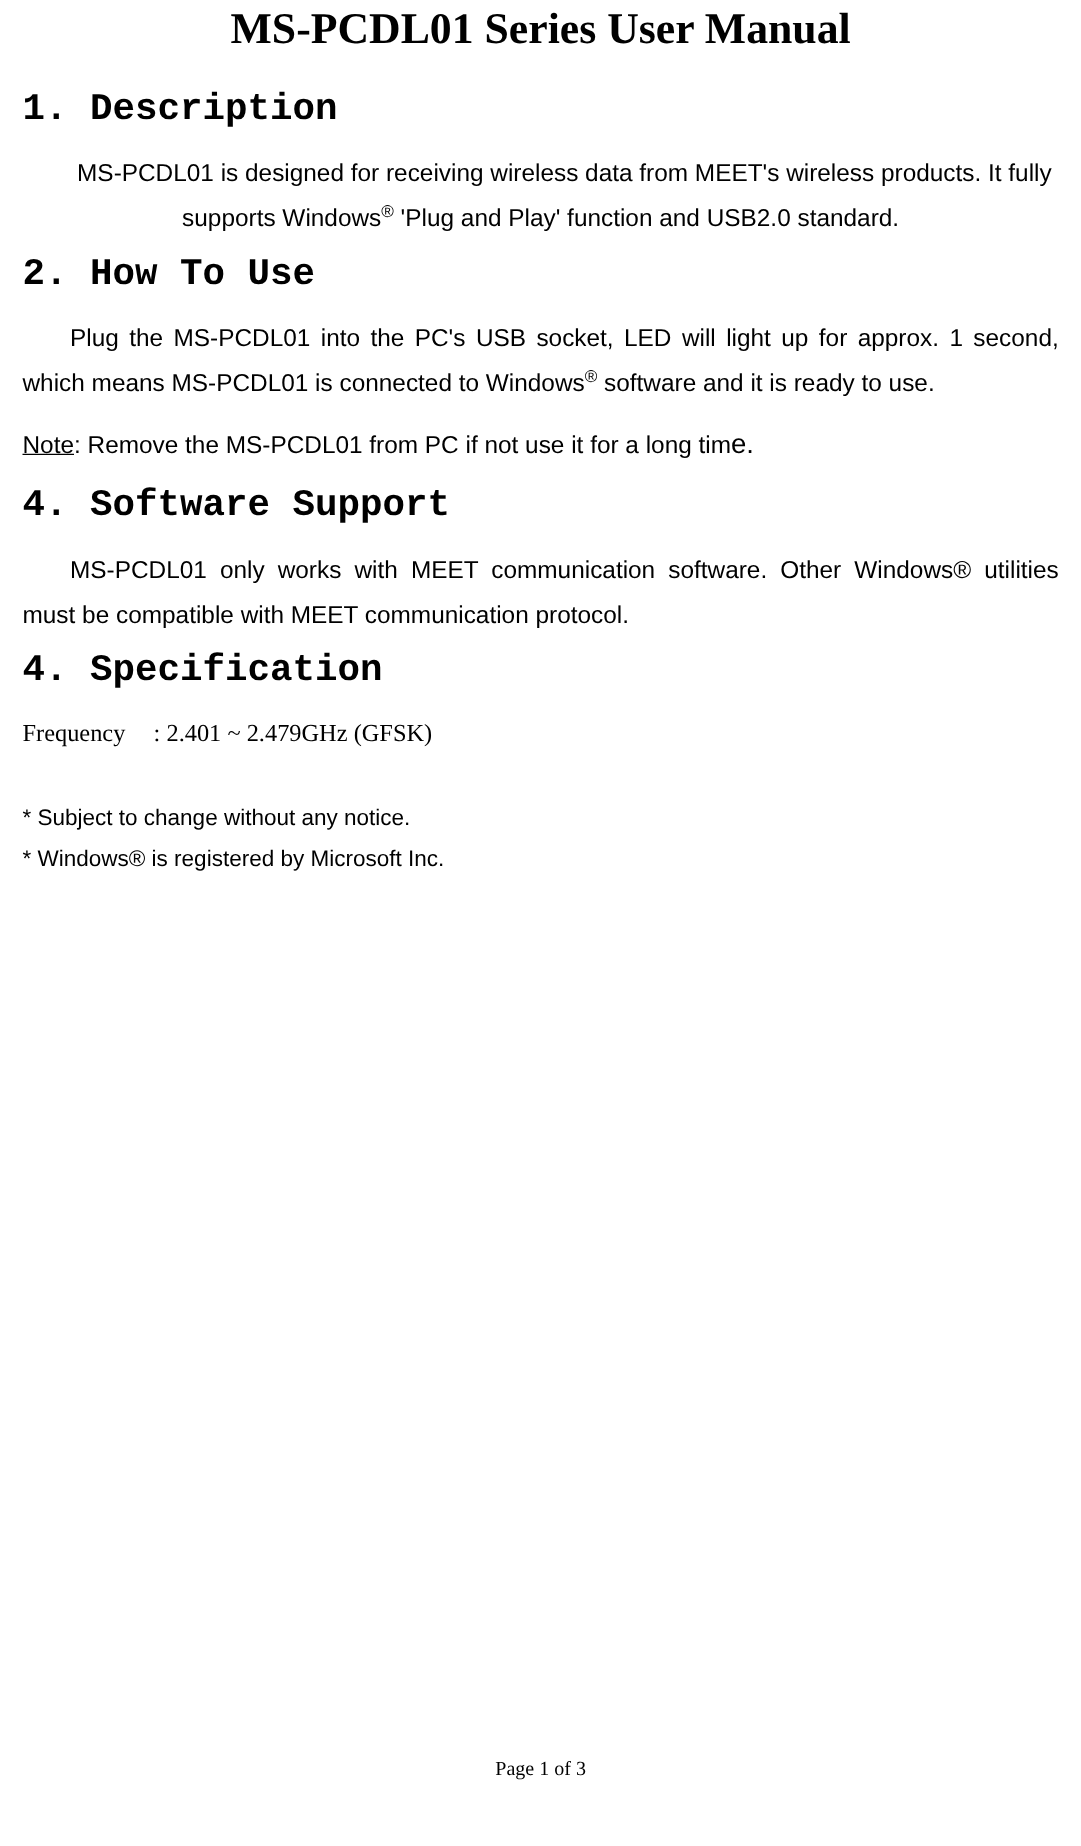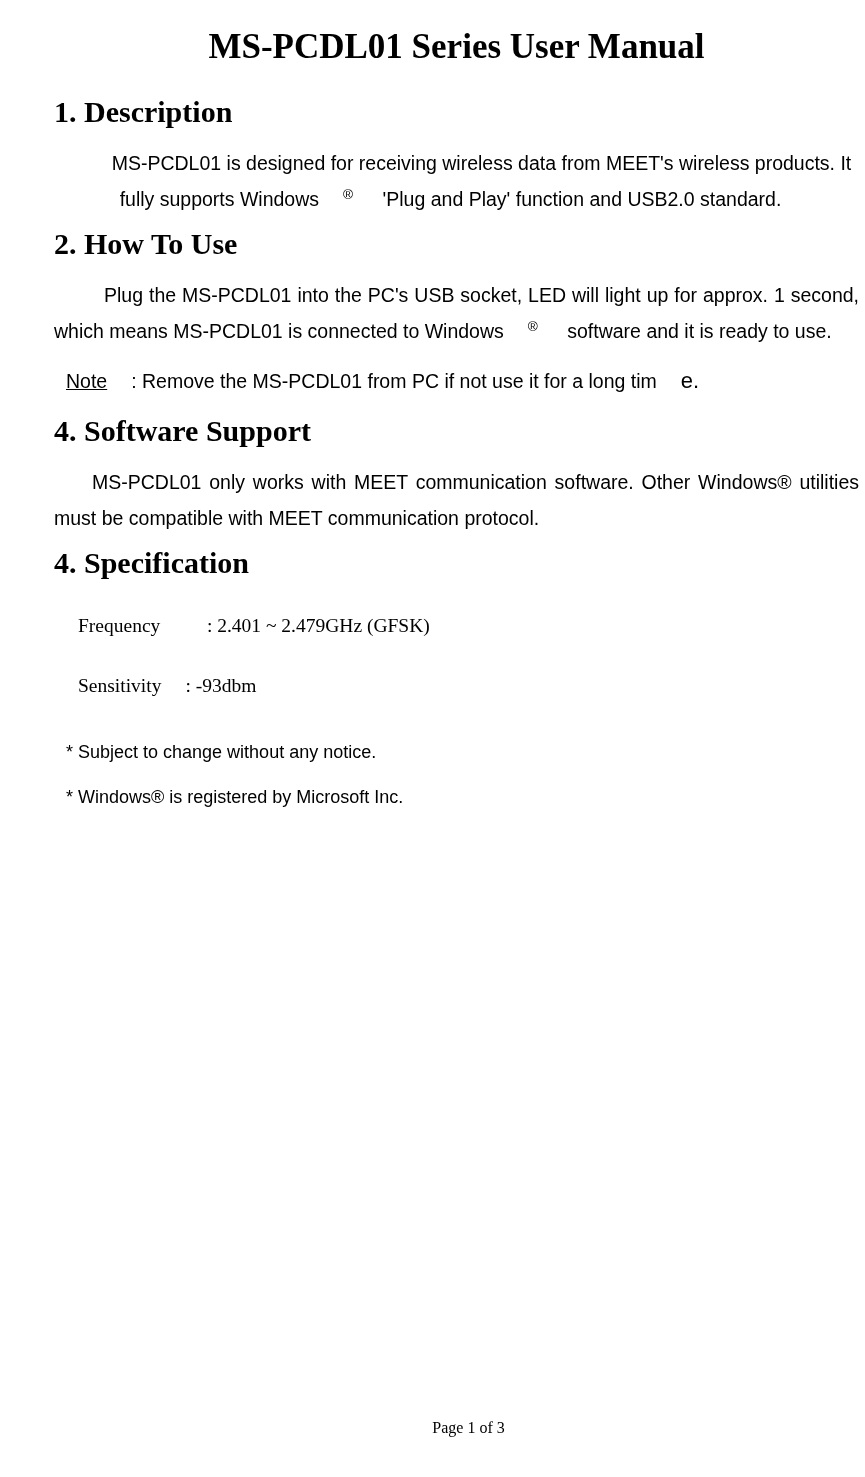--- a/index.html
+++ b/index.html
@@ -1,16 +1,16 @@
 <!DOCTYPE html>
 <html><head>
   <meta charset="utf-8">
   <style>
     * {
-      margin: 12px;
+      margin: 0;
       padding: 0;
       box-sizing: border-box;
     }
     body {
       width: 865px;
       height: 1477px;
       background: #ffffff;
       font-family: Arial, Helvetica, sans-serif;
       color: #000000;
       padding: 0 18px;
@@ -18,21 +18,21 @@
     }
     .title {
       font-family: "Times New Roman", Times, serif;
       font-size: 35px;
       font-weight: bold;
       text-align: center;
       margin-top: 3px;
       margin-bottom: 28px;
     }
     .section-heading {
-      font-family: Liberation Serif, serif;
+      font-family: Liberation Mono, monospace;
       font-size: 30px;
       font-weight: bold;
       margin-top: 10px;
       margin-bottom: 16px;
     }
     .body-text {
       font-size: 19.5px;
       line-height: 1.85;
       margin-bottom: 10px;
     }
@@ -110,23 +110,20 @@
 
 <h2 class="section-heading">4. Software Support</h2>
 <p class="body-text indent justify">MS-PCDL01 only works with MEET communication software. Other Windows® utilities must be compatible with MEET communication protocol.</p>
 
 <h2 class="section-heading">4. Specification</h2>
 <div>
   <div class="spec-line">
     <span class="spec-label">Frequency</span>
     <span>: 2.401 ~ 2.479GHz (GFSK)</span>
   </div>
-  <div class="spec-line">
-    <span>Sensitivity</span><span>: -93dbm</span>
-  </div>
 </div>
 
 <div class="footnotes">
   <div class="footnote">* Subject to change without any notice.</div>
   <div class="footnote">* Windows® is registered by Microsoft Inc.</div>
 </div>
 
 <div class="page-number">Page 1 of 3</div>
 
 </body></html>

